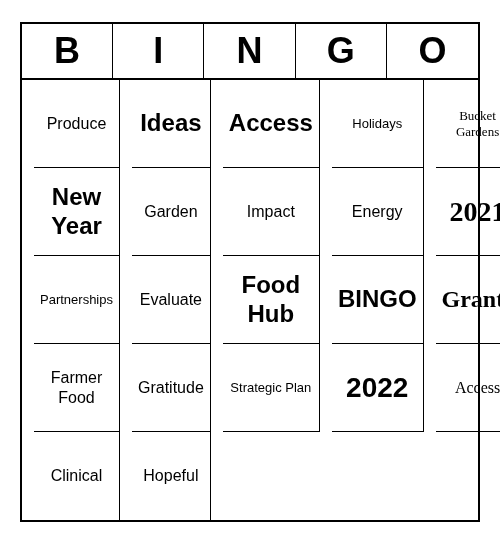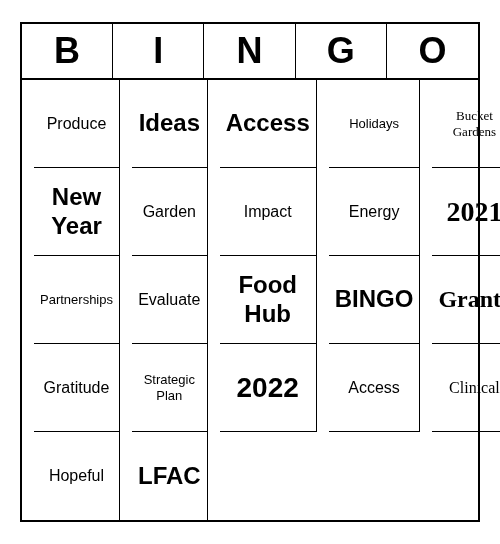--- a/index.html
+++ b/index.html
@@ -142,34 +142,34 @@
       <div class="bingo-cell">
         <span class="cell-text size-large">Food Hub</span>
       </div>
       <div class="bingo-cell">
         <span class="cell-text size-large">BINGO</span>
       </div>
       <div class="bingo-cell">
         <span class="cell-text size-large">Grants</span>
       </div>
       <div class="bingo-cell">
+        <span class="cell-text size-medium">Farmer Food</span>
+      </div>
+      <div class="bingo-cell">
         <span class="cell-text size-medium">Gratitude</span>
       </div>
       <div class="bingo-cell">
         <span class="cell-text size-small">Strategic Plan</span>
       </div>
       <div class="bingo-cell">
         <span class="cell-text size-xlarge">2022</span>
       </div>
       <div class="bingo-cell">
         <span class="cell-text size-medium">Access</span>
       </div>
       <div class="bingo-cell">
         <span class="cell-text size-medium">Clinical</span>
       </div>
       <div class="bingo-cell">
         <span class="cell-text size-medium">Hopeful</span>
       </div>
-      <div class="bingo-cell">
-        <span class="cell-text size-large">LFAC</span>
-      </div>
     </div>
 </div>
 
 </body></html>

